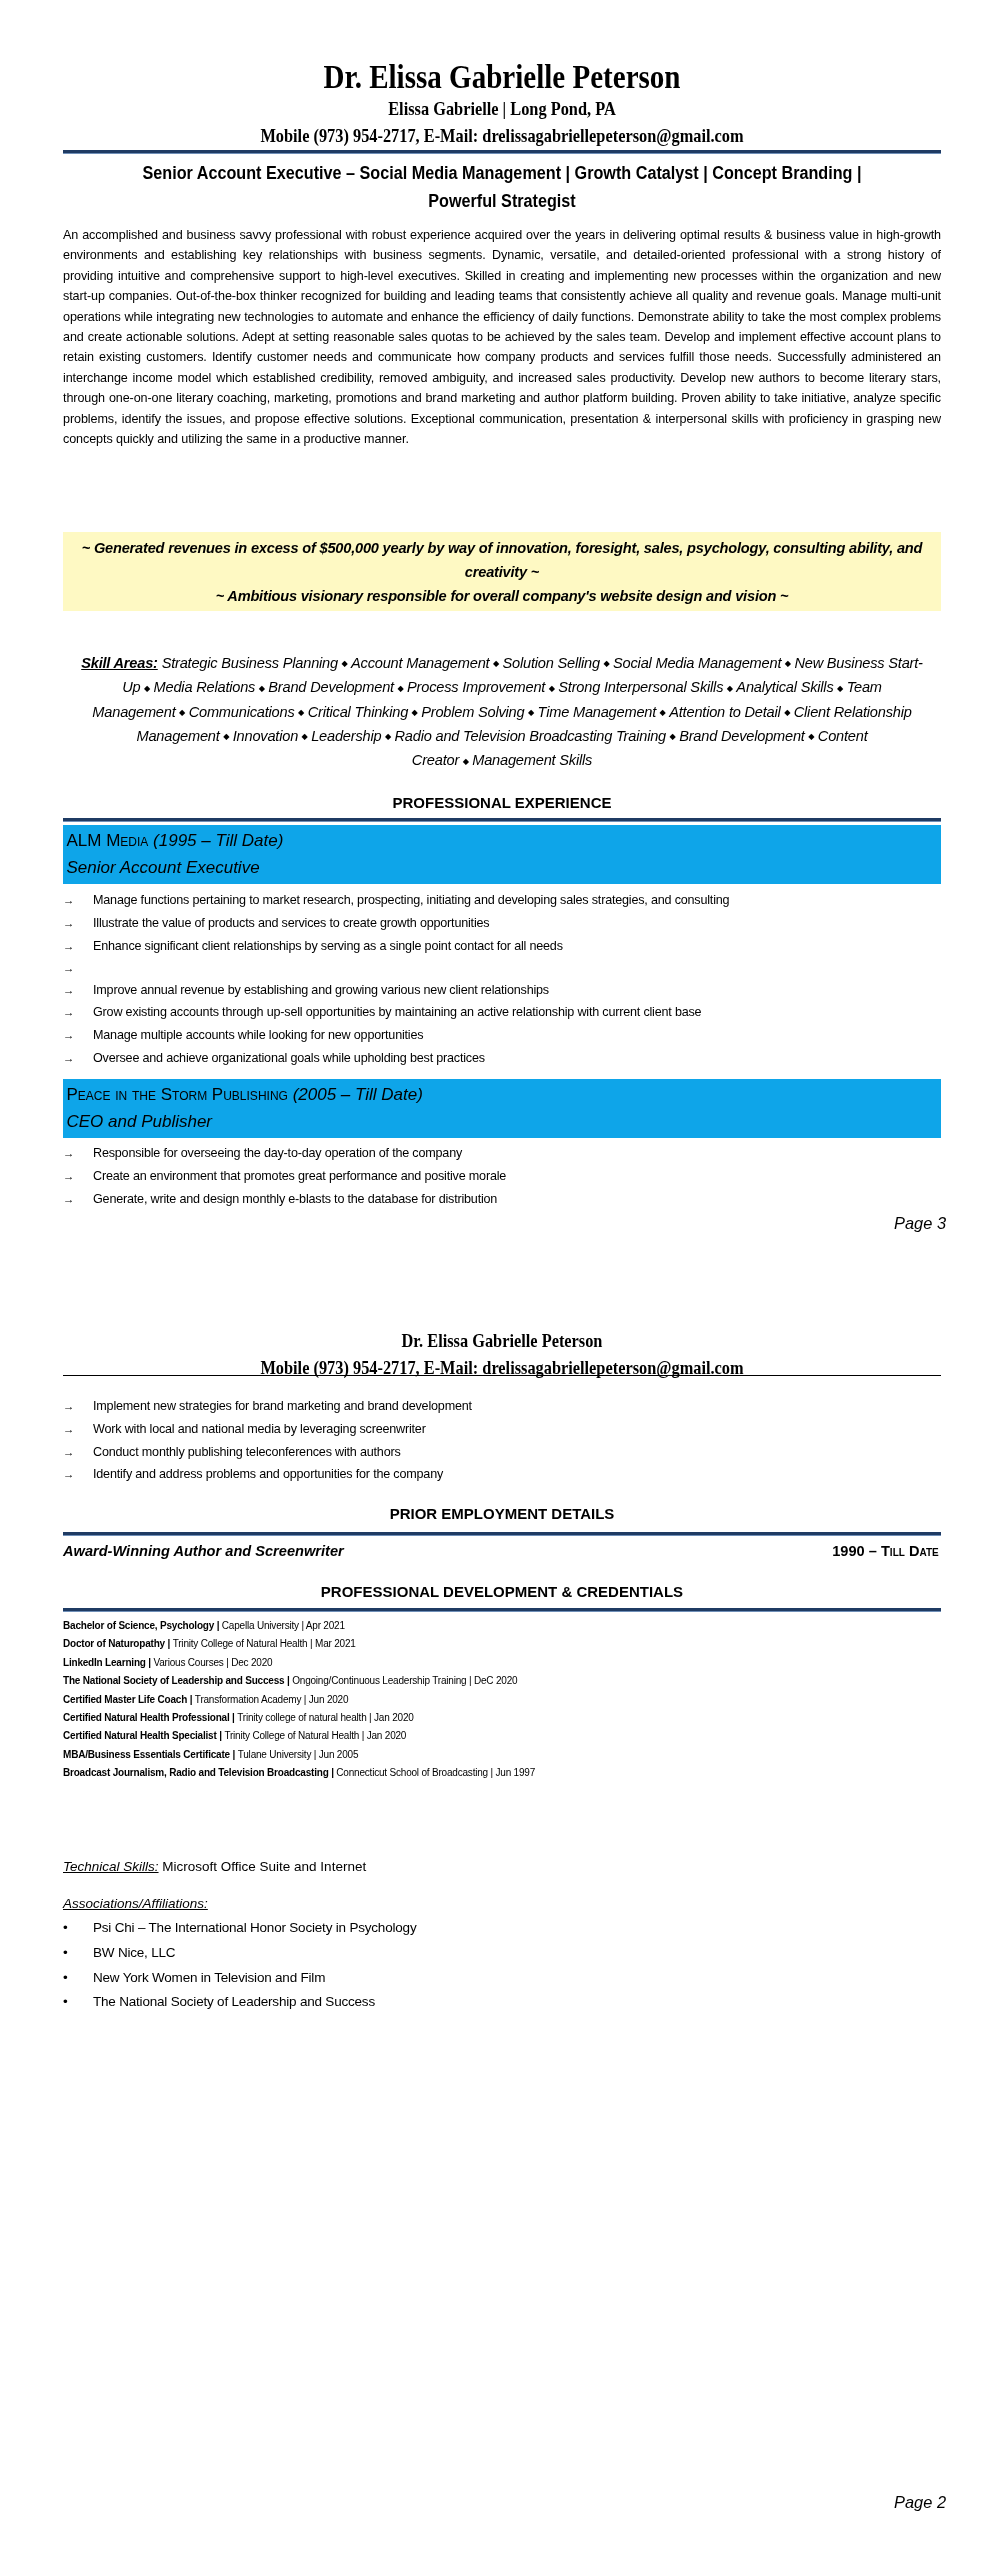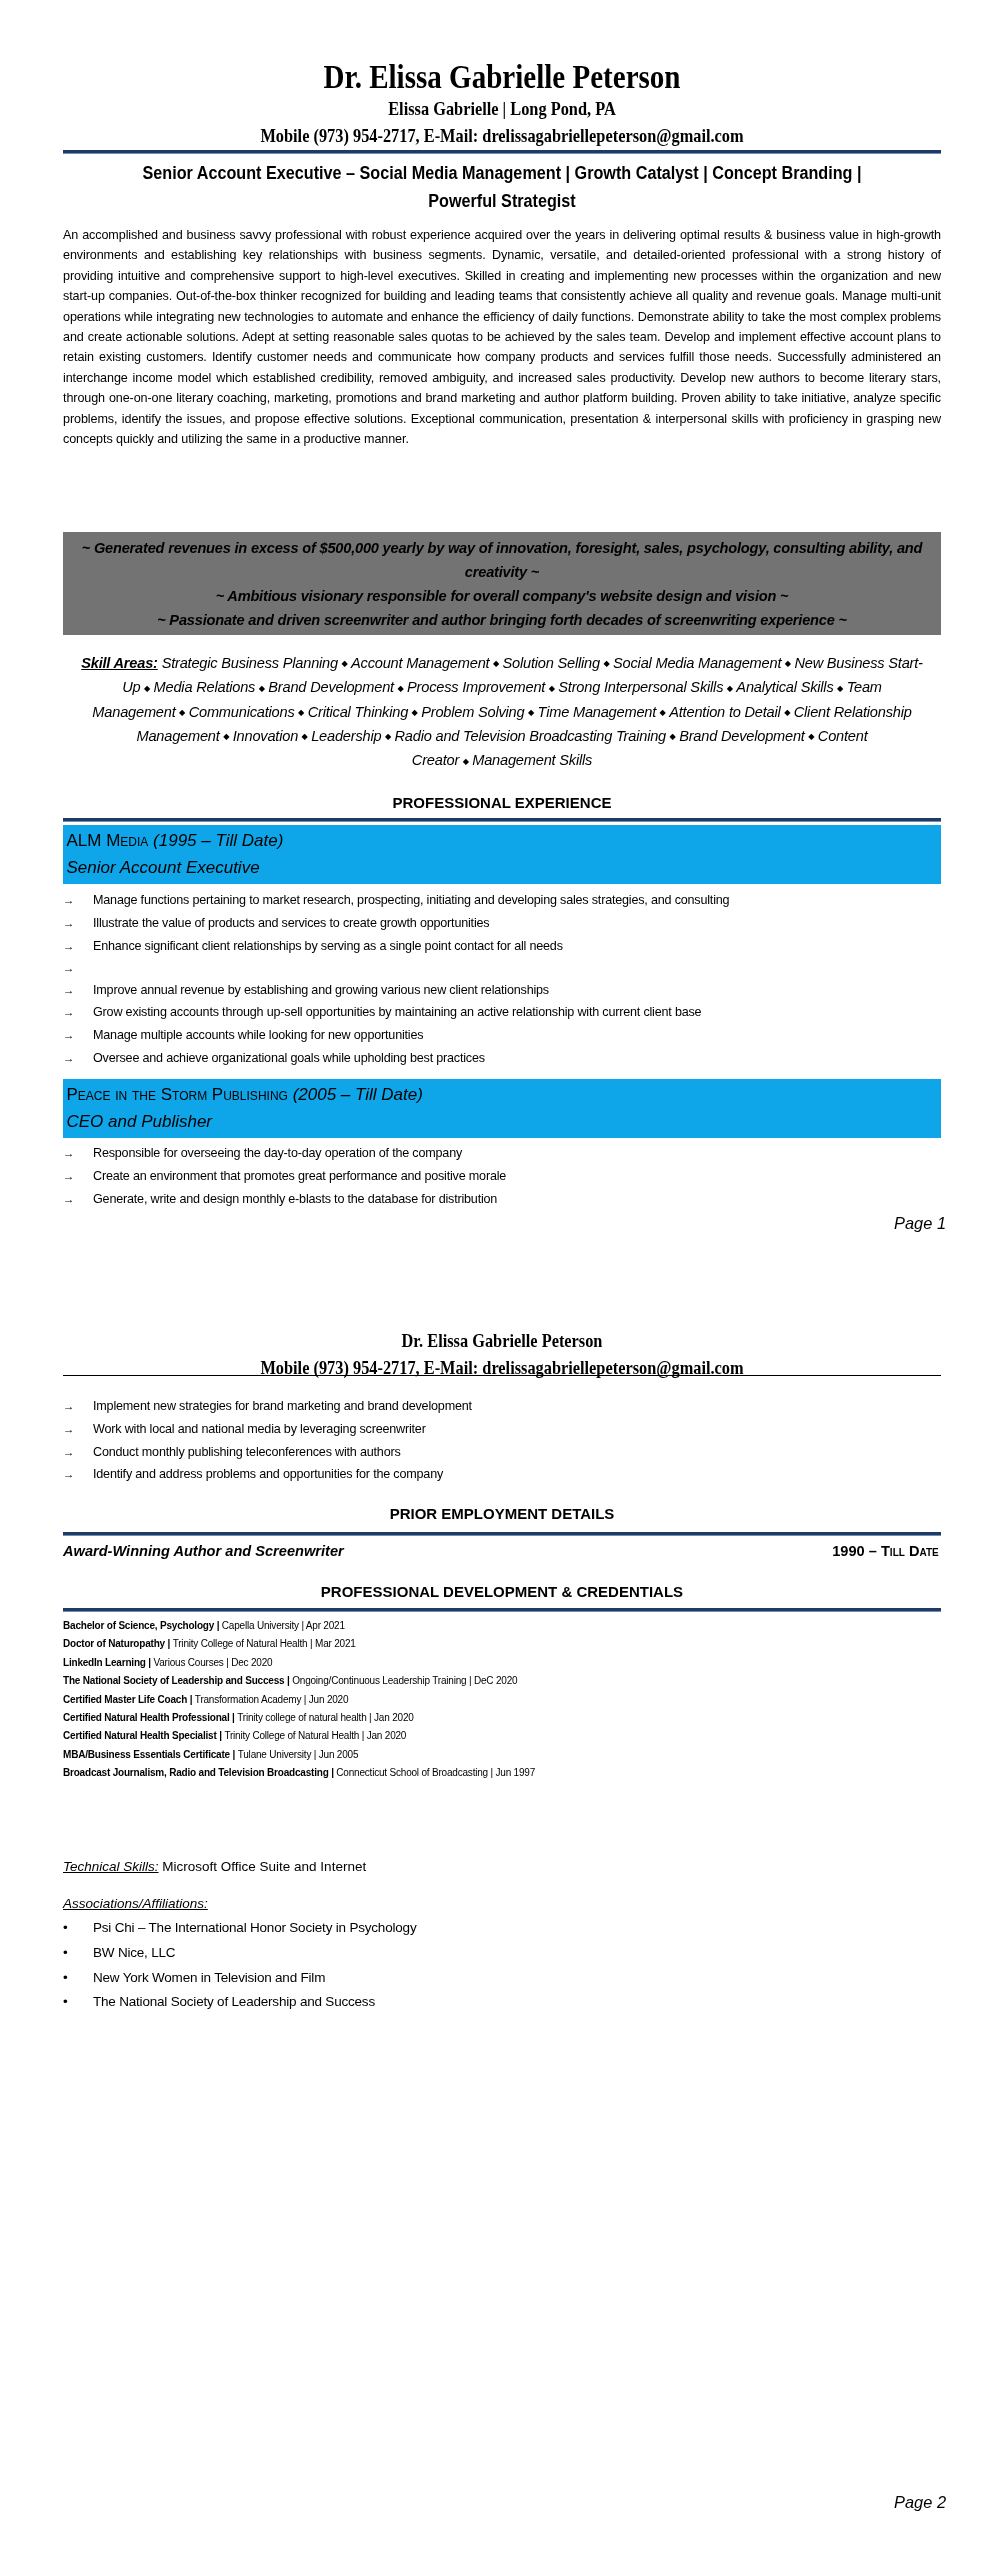--- a/index.html
+++ b/index.html
@@ -5,21 +5,21 @@
   * { box-sizing: border-box; margin: 0; padding: 0; }
   html, body { background: #ffffff; }
   body { width: 995px; height: 2576px; position: relative; color: #000; font-family: "Liberation Sans", sans-serif; overflow: hidden; }
   .page { position: absolute; left: 63px; width: 878px; }
   .name1 { font-family: "Liberation Serif", serif; font-weight: bold; font-size: 33px; text-align: center; line-height: 1.1; transform: scaleX(0.88); }
   .sub1 { font-family: "Liberation Serif", serif; font-weight: bold; font-size: 19px; text-align: center; line-height: 1.4; transform: scaleX(0.86); }
   .rule-blue { height: 3.5px; background: #1f3b63; border-bottom: 0.6px solid #6f8fb8; }
   .rule-black { height: 1.2px; background: #000; }
   .headline { font-weight: bold; font-size: 17.6px; text-align: center; line-height: 1.6; transform: scaleX(0.92); }
   .summary { font-size: 12.6px; line-height: 1.62; text-align: justify; letter-spacing: -0.1px; }
-  .banner { background: #737373; padding: 3.5px 5.9px; text-align: center; font-weight: bold; font-style: italic; font-size: 14.6px; line-height: 1.65; letter-spacing: -0.2px; }
+  .banner { background: #fef9c3; padding: 3.5px 5.9px; text-align: center; font-weight: bold; font-style: italic; font-size: 14.6px; line-height: 1.65; letter-spacing: -0.2px; }
   .skills { font-style: italic; font-size: 14.6px; line-height: 1.67; text-align: center; padding: 0 17.6px; letter-spacing: -0.2px; }
   .skills .lbl { font-weight: bold; text-decoration: underline; }
   .skills .sep { font-style: normal; font-size: 8.2px; padding: 0 3.5px; vertical-align: 1.8px; }
   .section-title { font-weight: bold; font-size: 15px; text-align: center; line-height: 1.5; }
   .job-head { background: #0ea5e9; padding: 2.3px 3.5px; font-weight: normal; font-size: 17px; line-height: 1.6; }
   .job-head .sc { font-variant: small-caps; }
   .job-head .it { font-style: italic; }
   ul.arrows { list-style: none; }
   ul.arrows li { font-size: 12.6px; line-height: 1.81; display: flex; letter-spacing: -0.2px; }
   ul.arrows li .ar { width: 30px; flex: 0 0 30px; font-size: 11.7px; }
@@ -45,21 +45,20 @@
 <div class="page" style="top:159px;">
   <div class="headline">Senior Account Executive – Social Media Management | Growth Catalyst | Concept Branding |</div>
   <div class="headline">Powerful Strategist</div>
 </div>
 
 <div class="page summary" style="top:225px;">An accomplished and business savvy professional with robust experience acquired over the years in delivering optimal results &amp; business value in high-growth environments and establishing key relationships with business segments. Dynamic, versatile, and detailed-oriented professional with a strong history of providing intuitive and comprehensive support to high-level executives. Skilled in creating and implementing new processes within the organization and new start-up companies. Out-of-the-box thinker recognized for building and leading teams that consistently achieve all quality and revenue goals. Manage multi-unit operations while integrating new technologies to automate and enhance the efficiency of daily functions. Demonstrate ability to take the most complex problems and create actionable solutions. Adept at setting reasonable sales quotas to be achieved by the sales team. Develop and implement effective account plans to retain existing customers. Identify customer needs and communicate how company products and services fulfill those needs. Successfully administered an interchange income model which established credibility, removed ambiguity, and increased sales productivity. Develop new authors to become literary stars, through one-on-one literary coaching, marketing, promotions and brand marketing and author platform building. Proven ability to take initiative, analyze specific problems, identify the issues, and propose effective solutions. Exceptional communication, presentation &amp; interpersonal skills with proficiency in grasping new concepts quickly and utilizing the same in a productive manner.</div>
 
 <div class="page banner" style="top:532px;">
   <div>~ Generated revenues in excess of $500,000 yearly by way of innovation, foresight, sales, psychology, consulting ability, and creativity ~</div>
   <div>~ Ambitious visionary responsible for overall company's website design and vision ~</div>
-  <div>~ Passionate and driven screenwriter and author bringing forth decades of screenwriting experience ~</div>
 </div>
 
 <div class="page skills" style="top:651px;">
   <span class="lbl">Skill Areas:</span>
   <span id="skills-list"> <span>Strategic Business Planning</span><span class="sep">◆</span><span>Account Management</span><span class="sep">◆</span><span>Solution Selling</span><span class="sep">◆</span><span>Social Media Management</span><span class="sep">◆</span><span>New Business Start-Up</span><span class="sep">◆</span><span>Media Relations</span><span class="sep">◆</span><span>Brand Development</span><span class="sep">◆</span><span>Process Improvement</span><span class="sep">◆</span><span>Strong Interpersonal Skills</span><span class="sep">◆</span><span>Analytical Skills</span><span class="sep">◆</span><span>Team Management</span><span class="sep">◆</span><span>Communications</span><span class="sep">◆</span><span>Critical Thinking</span><span class="sep">◆</span><span>Problem Solving</span><span class="sep">◆</span><span>Time Management</span><span class="sep">◆</span><span>Attention to Detail</span><span class="sep">◆</span><span>Client Relationship Management</span><span class="sep">◆</span><span>Innovation</span><span class="sep">◆</span><span>Leadership</span><span class="sep">◆</span><span>Radio and Television Broadcasting Training</span><span class="sep">◆</span><span>Brand Development</span><span class="sep">◆</span><span>Content Creator</span><span class="sep">◆</span><span>Management Skills</span></span>
 </div>
 
 <div class="page section-title" style="top:792px;">PROFESSIONAL EXPERIENCE</div>
 <div class="page rule-blue" style="top:818px;"></div>
 
@@ -113,21 +112,21 @@
     <li>
       <span class="ar">→</span>
       <span>Create an environment that promotes great performance and positive morale</span>
     </li>
     <li>
       <span class="ar">→</span>
       <span>Generate, write and design monthly e-blasts to the database for distribution</span>
     </li>
   </ul>
 
-<div class="pageno" style="top:1214px; right:49px;">Page 1</div>
+<div class="pageno" style="top:1214px; right:49px;">Page 3</div>
 
 <div class="page" style="top:1328px;">
   <div class="sub1">Dr. Elissa Gabrielle Peterson</div>
   <div class="sub1">Mobile (973) 954-2717, E-Mail: drelissagabriellepeterson@gmail.com</div>
 </div>
 <div class="page rule-black" style="top:1375px;"></div>
 
 <ul class="page arrows" id="job1-bullets-p2" style="top:1395px;">
     <li>
       <span class="ar">→</span>

